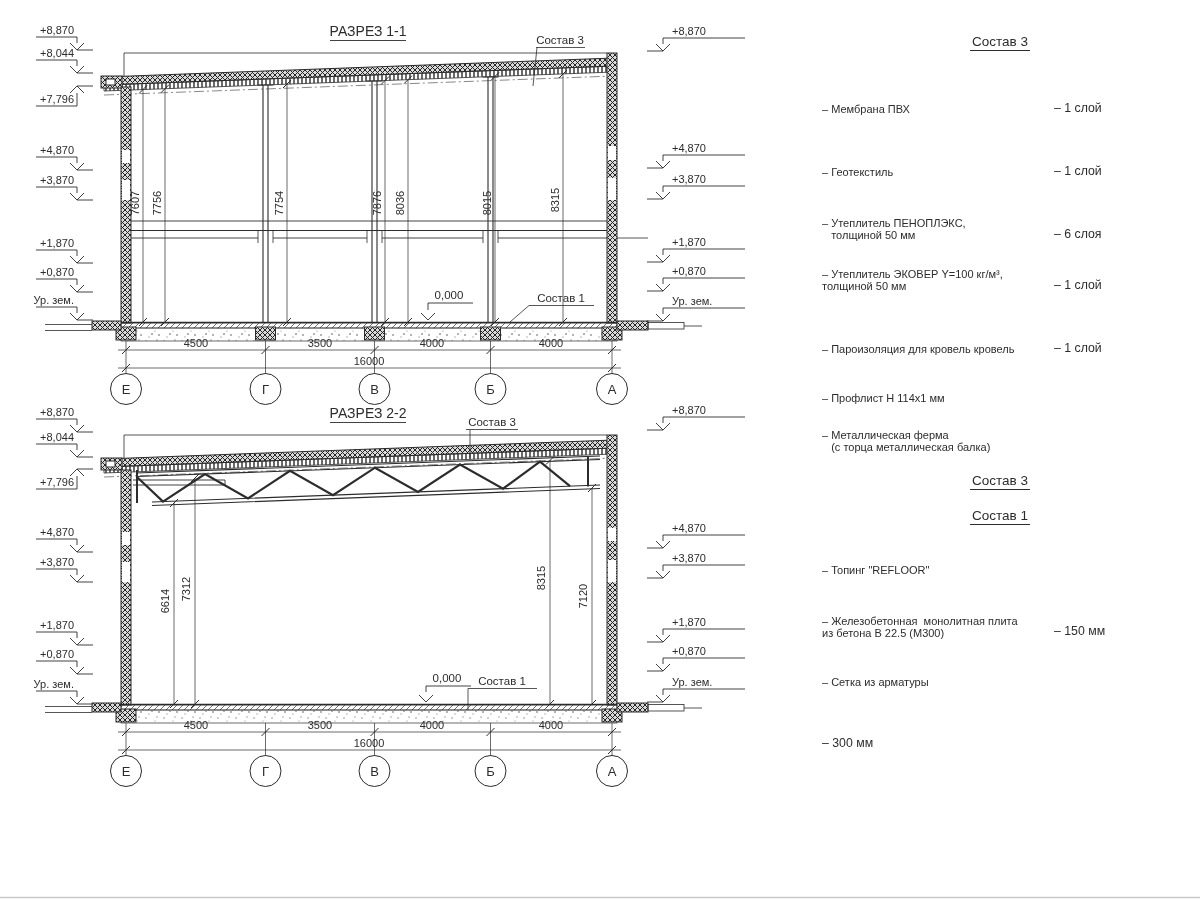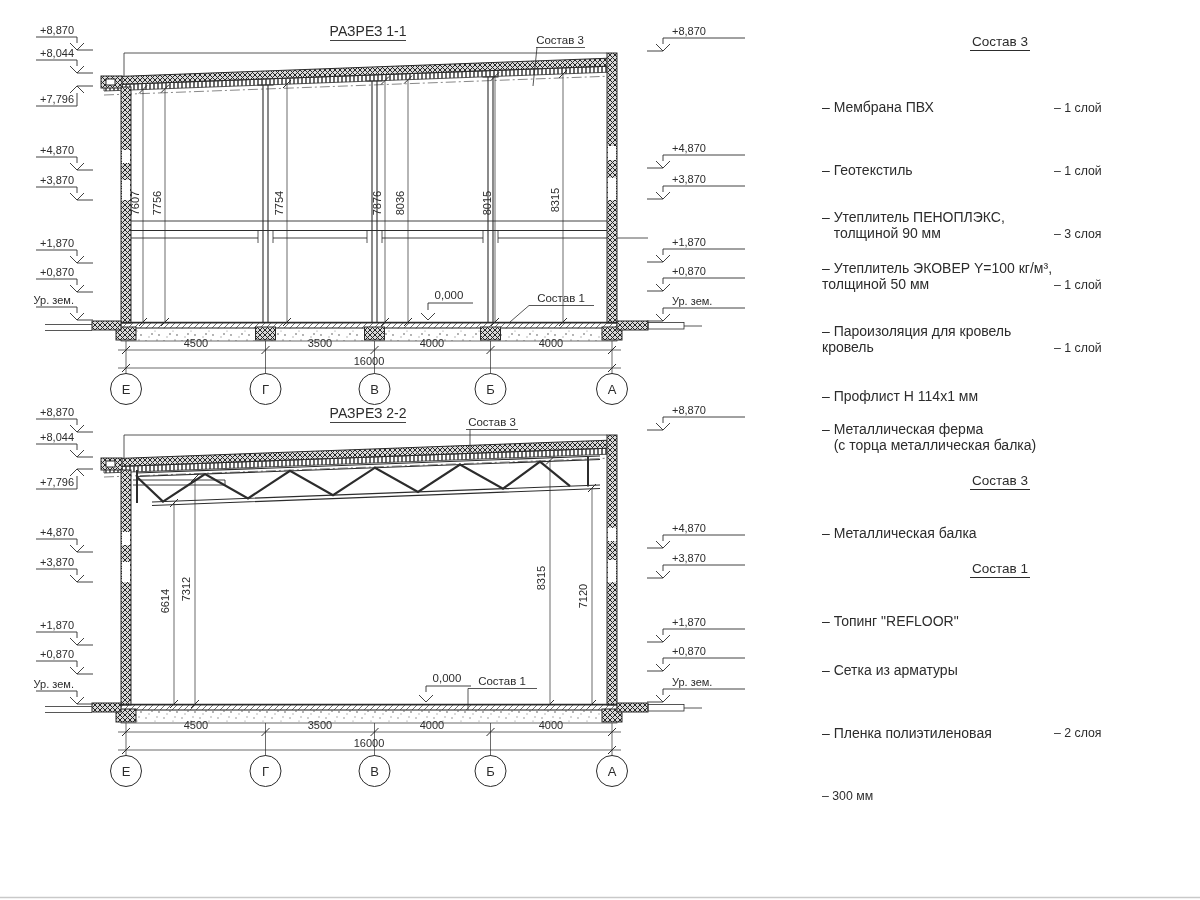--- a/index.html
+++ b/index.html
@@ -10,21 +10,21 @@
   .t-title{font-size:14px;}
   .t-dim{font-size:11px;}
   .t-lev{font-size:11px;}
   .t-axis{font-size:13px;}
   .t-lbl{font-size:11.5px;}
   .legend{position:absolute;left:822px;top:34px;width:356px;}
   .lg-sec{margin-bottom:20px;}
   .lg-title{text-align:center;font-size:13.5px;margin:0 0 17px 0;}
   .lg-title span{border-bottom:1px solid #2c2c2c;padding:0 2px 1px 2px;}
   .row{display:flex;align-items:flex-end;margin-bottom:13px;}
-  .nm{white-space:pre-wrap;width:232px;font-size:14px;line-height:1.13;}
+  .nm{white-space:pre-wrap;width:232px;font-size:11px;line-height:1.13;}
   .qty{font-size:12.3px;width:120px;line-height:1.13;margin-top:36px;}
 </style>
 </head>
 <body>
 
 <div class="sheet">
 <svg width="1200" height="900" viewBox="0 0 1200 900">
   <defs>
     <pattern id="xh" width="5" height="5" patternUnits="userSpaceOnUse">
       <rect width="5" height="5" fill="#d9d9d9"></rect>
@@ -321,22 +321,22 @@
     <div class="row">
           <div class="nm">– Мембрана ПВХ</div>
           <div class="qty">– 1 слой</div>
         </div>
     <div class="row">
           <div class="nm">– Геотекстиль</div>
           <div class="qty">– 1 слой</div>
         </div>
     <div class="row" style="margin-bottom:1px">
           <div class="nm">– Утеплитель ПЕНОПЛЭКС,
-   толщиной 90 мм</div>
-          <div class="qty">– 3 слоя</div>
+   толщиной 50 мм</div>
+          <div class="qty">– 6 слоя</div>
         </div>
     <div class="row">
           <div class="nm">– Утеплитель ЭКОВЕР Y=100 кг/м³,
 толщиной 50 мм</div>
           <div class="qty">– 1 слой</div>
         </div>
     <div class="row">
           <div class="nm">– Пароизоляция для кровель кровель</div>
           <div class="qty">– 1 слой</div>
         </div>
@@ -346,38 +346,35 @@
         </div>
     <div class="row">
           <div class="nm">– Металлическая ферма
    (с торца металлическая балка)</div>
           <div class="qty"></div>
         </div>
   </div>
 
   <div class="lg-sec">
     <div class="lg-title"><span>Состав 3</span></div>
-    <div class="row">
-          <div class="nm">– Металлическая балка</div>
-          <div class="qty"></div>
-        </div>
   </div>
 
   <div class="lg-sec">
     <div class="lg-title"><span>Состав 1</span></div>
     <div class="row">
           <div class="nm">– Топинг "REFLOOR"</div>
           <div class="qty"></div>
         </div>
     <div class="row">
+          <div class="nm">– Железобетонная  монолитная плита
+из бетона В 22.5 (М300)</div>
+          <div class="qty">– 150 мм</div>
+        </div>
+    <div class="row">
           <div class="nm">– Сетка из арматуры</div>
           <div class="qty"></div>
-        </div>
-    <div class="row">
-          <div class="nm">– Пленка полиэтиленовая</div>
-          <div class="qty">–  2 слоя</div>
         </div>
     <div class="row">
           <div class="qty">– 300 мм</div>
         </div>
   </div>
 </div>
 </div>
 
 </body></html>

